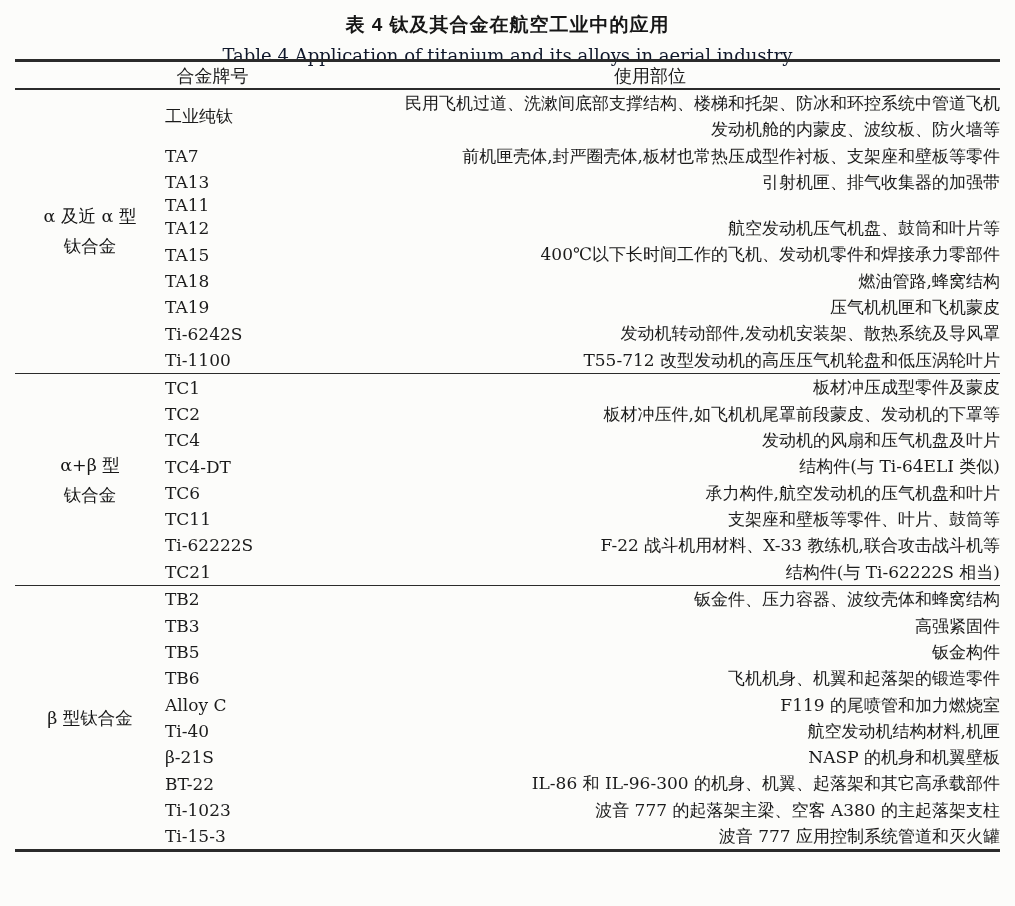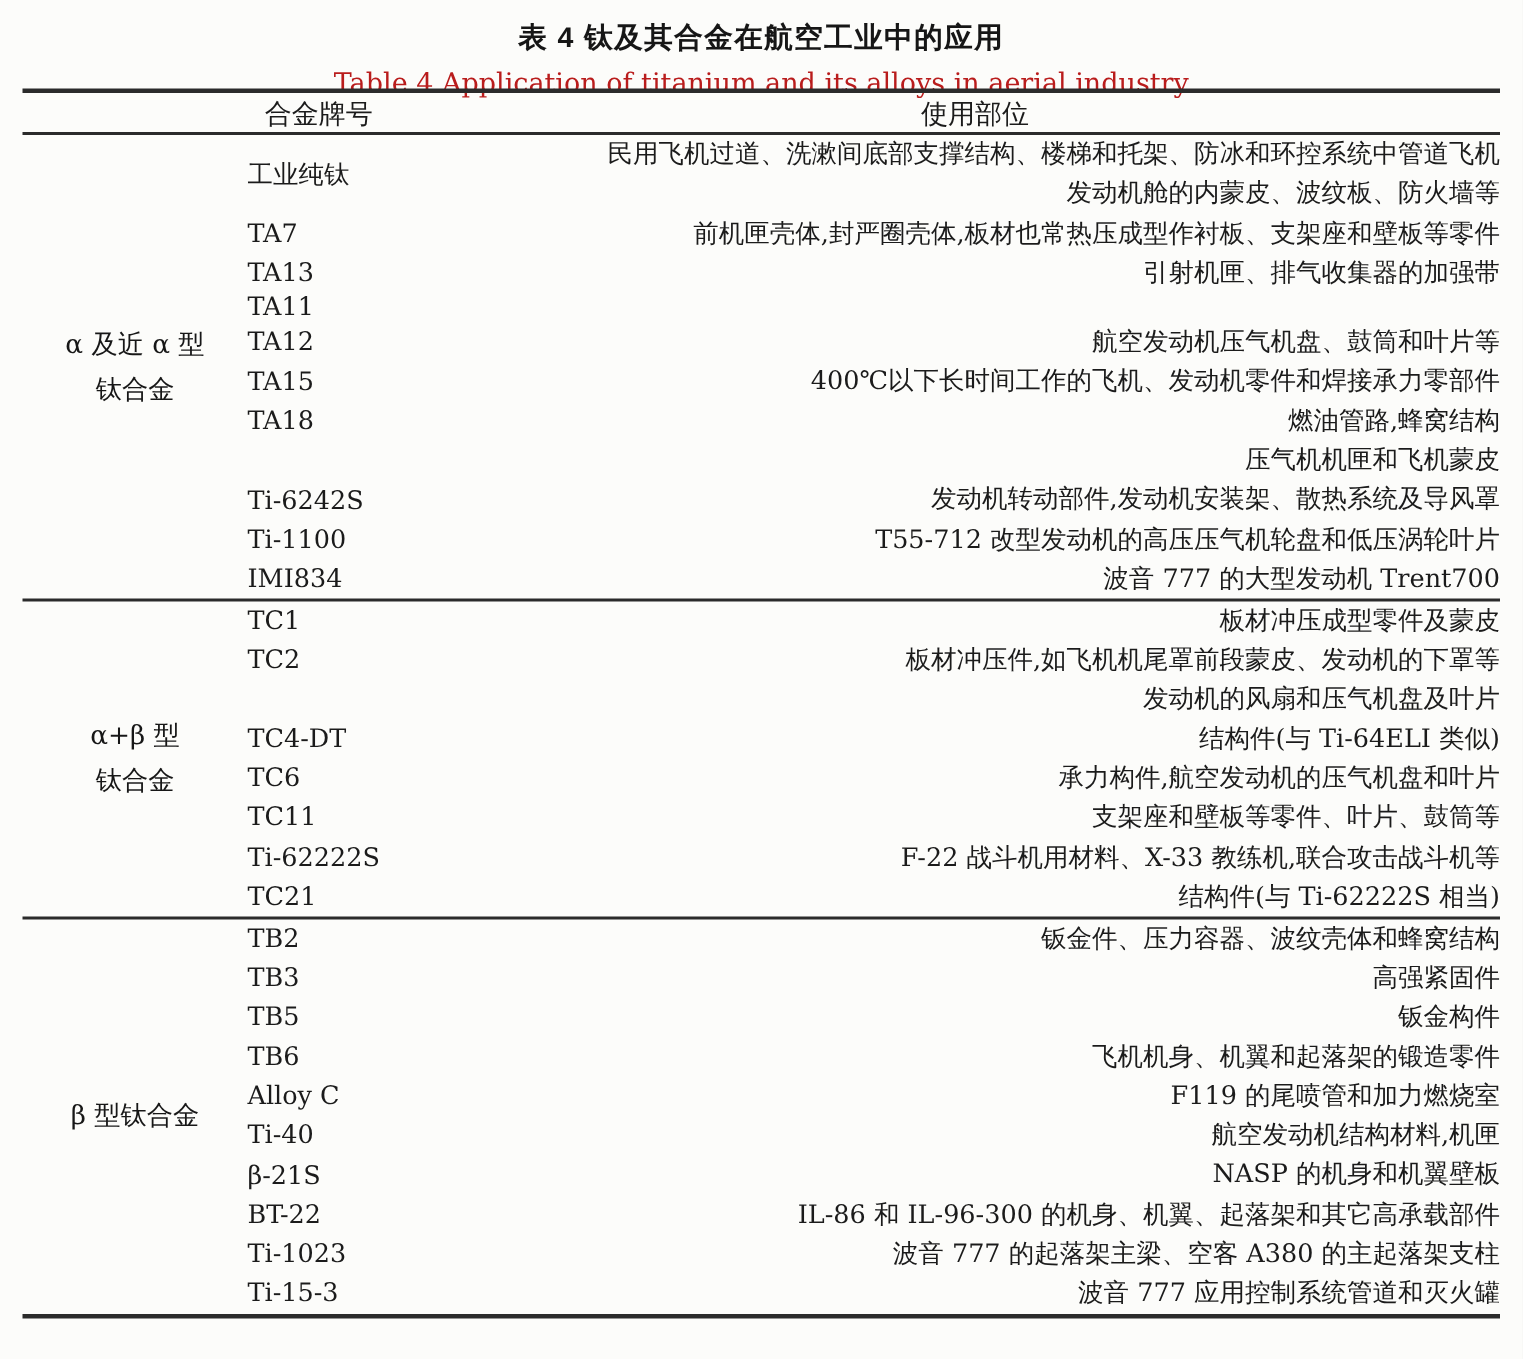--- a/index.html
+++ b/index.html
@@ -24,21 +24,21 @@
     font-weight: 700;
     font-size: 19px;
     letter-spacing: 1px;
     color: #161616;
   }
   .title-en {
     margin-top: 7px;
     text-align: center;
     font-family: "DejaVu Serif", serif;
     font-size: 18px;
-    color: #b91c1c;
+    color: #0f172a;
   }
   .table {
     position: absolute;
     left: 15px;
     right: 15px;
     top: 59px;
   }
   .rule {
     background: #2b2b2b;
   }
@@ -156,40 +156,35 @@
                 <div class="app-line">400℃以下长时间工作的飞机、发动机零件和焊接承力零部件</div>
               </div>
             </div>
             <div class="row">
               <div class="alloy">TA18</div>
               <div class="app">
                 <div class="app-line">燃油管路,蜂窝结构</div>
               </div>
             </div>
             <div class="row">
+              <div class="alloy">TA19</div>
               <div class="app">
                 <div class="app-line">压气机机匣和飞机蒙皮</div>
               </div>
             </div>
             <div class="row">
               <div class="alloy">Ti-6242S</div>
               <div class="app">
                 <div class="app-line">发动机转动部件,发动机安装架、散热系统及导风罩</div>
               </div>
             </div>
             <div class="row">
               <div class="alloy">Ti-1100</div>
               <div class="app">
                 <div class="app-line">T55-712 改型发动机的高压压气机轮盘和低压涡轮叶片</div>
-              </div>
-            </div>
-            <div class="row">
-              <div class="alloy">IMI834</div>
-              <div class="app">
-                <div class="app-line">波音 777 的大型发动机 Trent700</div>
               </div>
             </div>
           </div>
         </div>
         <div class="rule thin"></div>
         <div class="group">
           <div class="group-label">
             <div>α+β 型</div>
             <div>钛合金</div>
           </div>
@@ -200,20 +195,21 @@
                 <div class="app-line">板材冲压成型零件及蒙皮</div>
               </div>
             </div>
             <div class="row">
               <div class="alloy">TC2</div>
               <div class="app">
                 <div class="app-line">板材冲压件,如飞机机尾罩前段蒙皮、发动机的下罩等</div>
               </div>
             </div>
             <div class="row">
+              <div class="alloy">TC4</div>
               <div class="app">
                 <div class="app-line">发动机的风扇和压气机盘及叶片</div>
               </div>
             </div>
             <div class="row">
               <div class="alloy">TC4-DT</div>
               <div class="app">
                 <div class="app-line">结构件(与 Ti-64ELI 类似)</div>
               </div>
             </div>

